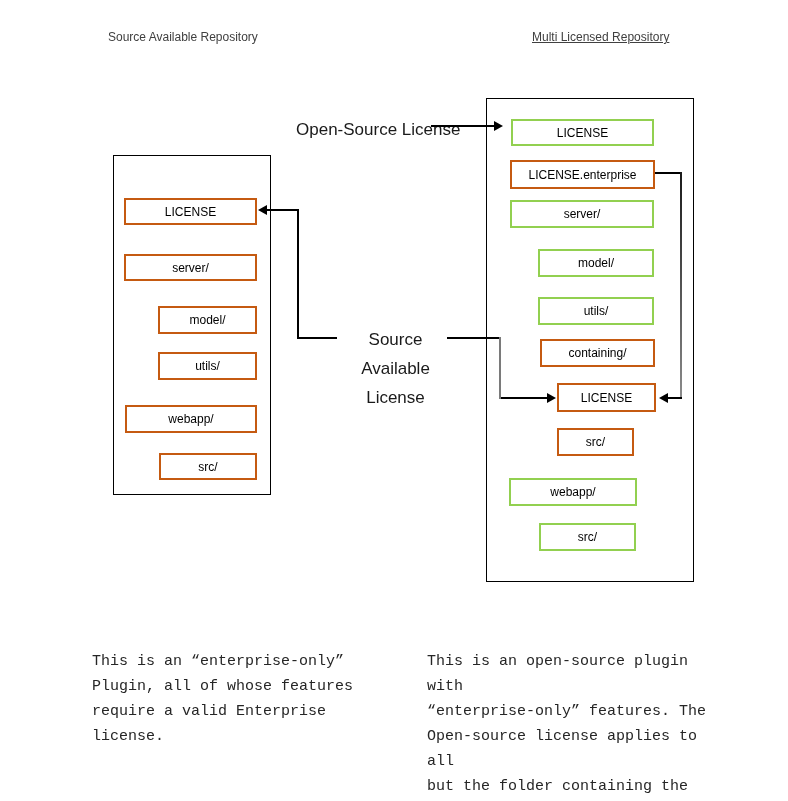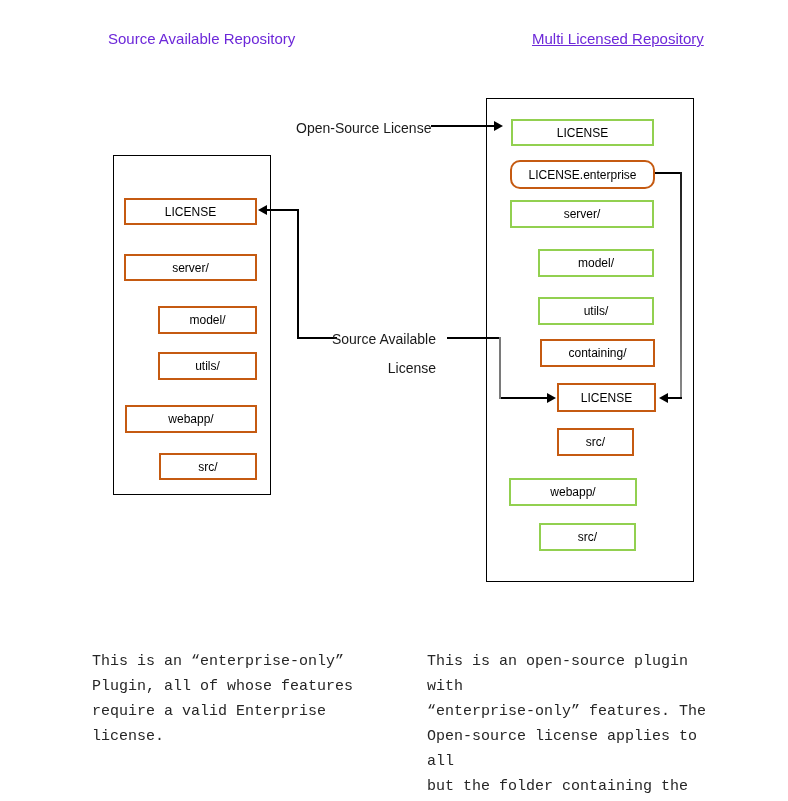--- a/index.html
+++ b/index.html
@@ -1,38 +1,38 @@
 <!DOCTYPE html>
 <html><head>
 <meta charset="utf-8">
 <style>
   html,body{margin:0;padding:0;background:#fff;}
   .canvas{
     position:relative;width:788px;height:801px;background:#ffffff;
     font-family:"Liberation Sans",sans-serif;color:#1a1a1a;overflow:hidden;
   }
-  .title{position:absolute;font-size:15px;color:#6d28d9;white-space:nowrap;}
+  .title{position:absolute;font-size:12px;color:#404040;white-space:nowrap;}
   .repo{position:absolute;border:1px solid #000;background:transparent;}
   .fbox{
     position:absolute;border:2px solid #000;background:#fff;
     display:flex;align-items:center;justify-content:center;
     font-size:12px;color:#000;white-space:nowrap;
   }
   .fbox.orange{border-color:#C55A11;}
   .fbox.green{border-color:#92D050;}
   .line{position:absolute;background:#000;}
   .line.gray{background:#7a7a7a;}
   .line.fade{background:linear-gradient(to bottom,#1a1a1a 0%,#8c8c8c 100%);}
   .ah-r{position:absolute;width:0;height:0;
         border-top:5px solid transparent;border-bottom:5px solid transparent;
         border-left:9px solid #000;}
   .ah-l{position:absolute;width:0;height:0;
         border-top:5px solid transparent;border-bottom:5px solid transparent;
         border-right:9px solid #000;}
-  .arrow-label{position:absolute;font-size:14px;color:#1a1a1a;white-space:nowrap;}
+  .arrow-label{position:absolute;font-size:17px;color:#1a1a1a;white-space:nowrap;}
   .arrow-label.center{white-space:pre-line;text-align:center;line-height:29px;}
   .note{
     position:absolute;font-family:"Liberation Mono","DejaVu Sans Mono",monospace;
     font-size:15px;line-height:25px;white-space:pre-line;color:#262626;
   }
 </style>
 </head>
 <body>
 
 <div class="canvas">
@@ -44,41 +44,41 @@
   <div class="repo" style="left:486px;top:98px;width:206px;height:482px;"></div>
 
   <div class="fbox orange" style="left:124px;top:198px;width:129px;height:23px;">LICENSE</div>
   <div class="fbox orange" style="left:124px;top:254px;width:129px;height:23px;">server/</div>
   <div class="fbox orange" style="left:158px;top:306px;width:95px;height:24px;">model/</div>
   <div class="fbox orange" style="left:158px;top:352px;width:95px;height:24px;">utils/</div>
   <div class="fbox orange" style="left:125px;top:405px;width:128px;height:24px;">webapp/</div>
   <div class="fbox orange" style="left:159px;top:453px;width:94px;height:23px;">src/</div>
 
   <div class="fbox green" style="left:511px;top:119px;width:139px;height:23px;">LICENSE</div>
-  <div class="fbox orange" style="left:510px;top:160px;width:141px;height:25px;border-radius:10px;">LICENSE.enterprise</div>
+  <div class="fbox orange" style="left:510px;top:160px;width:141px;height:25px;">LICENSE.enterprise</div>
   <div class="fbox green" style="left:510px;top:200px;width:140px;height:24px;">server/</div>
   <div class="fbox green" style="left:538px;top:249px;width:112px;height:24px;">model/</div>
   <div class="fbox green" style="left:538px;top:297px;width:112px;height:24px;">utils/</div>
   <div class="fbox orange" style="left:540px;top:339px;width:111px;height:24px;">containing/</div>
   <div class="fbox orange" style="left:557px;top:383px;width:95px;height:25px;">LICENSE</div>
   <div class="fbox orange" style="left:557px;top:428px;width:73px;height:24px;">src/</div>
   <div class="fbox green" style="left:509px;top:478px;width:124px;height:24px;">webapp/</div>
   <div class="fbox green" style="left:539px;top:523px;width:93px;height:24px;">src/</div>
 
   <div class="arrow-label" style="left:296px;top:120px;">Open-Source License</div>
 
   <div class="line" style="left:431px;top:125px;width:63px;height:2px;"></div>
   <div class="ah-r" style="left:494px;top:121px;"></div>
 
   <div class="ah-l" style="left:258px;top:205px;"></div>
   <div class="line" style="left:266px;top:209px;width:33px;height:2px;"></div>
   <div class="line" style="left:297px;top:209px;width:2px;height:130px;"></div>
   <div class="line" style="left:297px;top:337px;width:40px;height:2px;"></div>
 
-  <div class="arrow-label center" style="left:317px;top:325px;width:119px;text-align:right;">Source Available
+  <div class="arrow-label center" style="left:336px;top:325px;width:119px;">Source Available
 License</div>
 
   <div class="line" style="left:447px;top:337px;width:54px;height:2px;"></div>
   <div class="line gray" style="left:499px;top:337px;width:2px;height:62px;"></div>
   <div class="line" style="left:501px;top:397px;width:46px;height:2px;"></div>
   <div class="ah-r" style="left:547px;top:393px;"></div>
 
   <div class="line" style="left:655px;top:172px;width:27px;height:2px;"></div>
   <div class="line fade" style="left:680px;top:172px;width:2px;height:227px;"></div>
   <div class="line" style="left:668px;top:397px;width:14px;height:2px;"></div>

